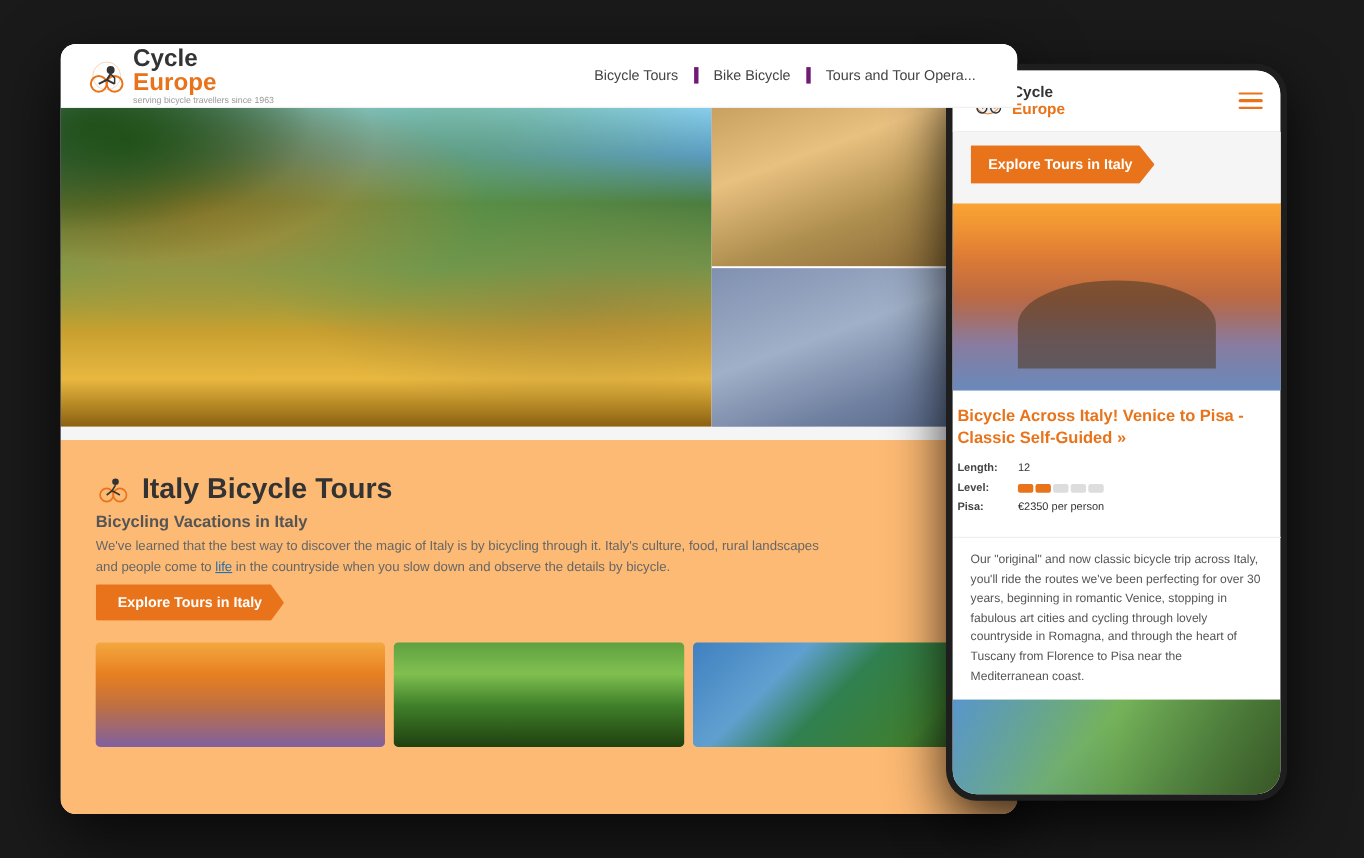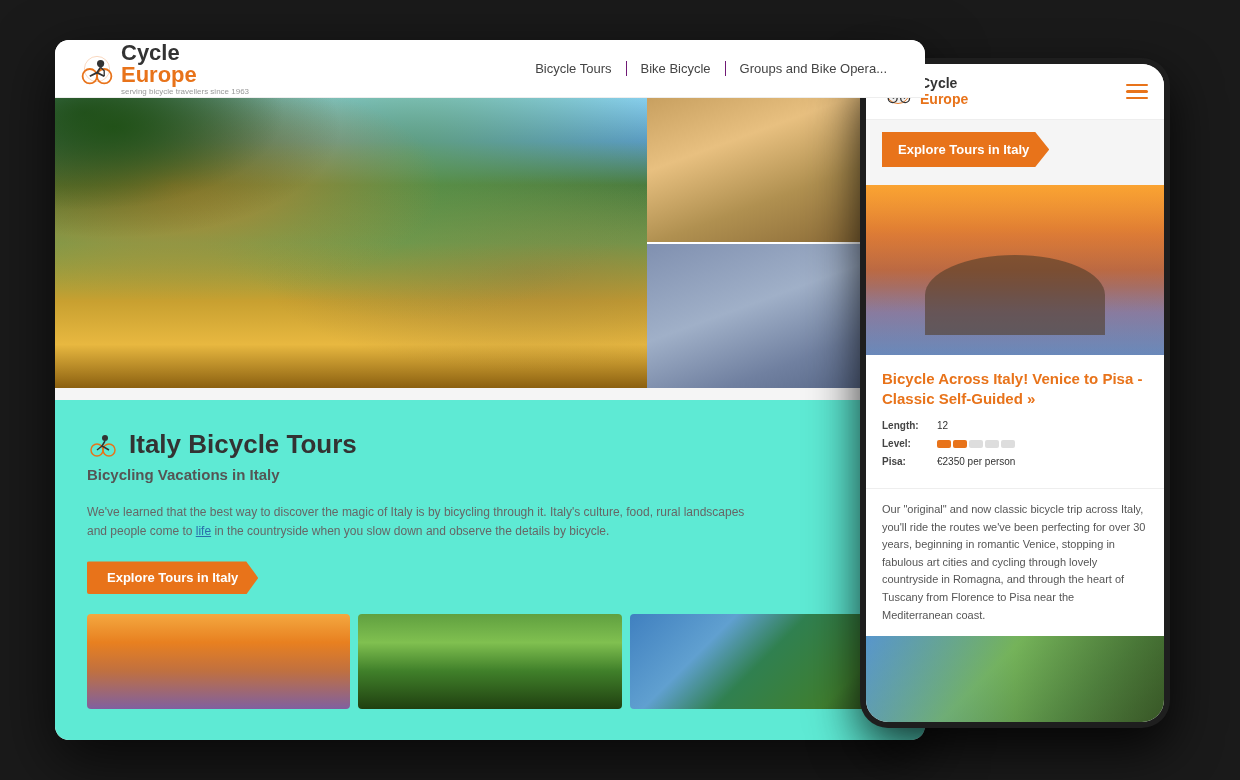--- a/index.html
+++ b/index.html
@@ -83,21 +83,21 @@
       display: flex;
       align-items: center;
       gap: 0;
       font-size: 13px;
       color: #444;
     }
     .nav-link {
       padding: 0 14px;
       color: #444;
       text-decoration: none;
-      border-right: 1px solid #701a75;
+      border-right: 4px solid #701a75;
     }
     .nav-link:last-child { border-right: none; }
 
     
     .hero-area {
       display: flex;
       height: 290px;
       flex-shrink: 0;
       overflow: hidden;
     }
@@ -151,21 +151,21 @@
     }
     .hero-side-bottom::after {
       content: '';
       position: absolute;
       inset: 0;
       background: linear-gradient(160deg, #8090b0 0%, #a0b0c8 40%, #7080a0 70%, #506080 100%);
     }
 
     
     .content-area {
-      background: #5eead4;
+      background: #fdba74;
       padding: 28px 32px 20px;
       flex: 1;
     }
     .italy-title-row {
       display: flex;
       align-items: center;
       gap: 10px;
       margin-bottom: 6px;
     }
     .italy-icon {
@@ -174,28 +174,28 @@
     }
     .italy-title {
       font-size: 26px;
       font-weight: 700;
       color: #333;
     }
     .italy-subtitle {
       font-size: 15px;
       font-weight: 600;
       color: #555;
-      margin-bottom: 20px;
+      margin-bottom: 4px;
     }
     .italy-desc {
       font-size: 12px;
       color: #666;
       line-height: 1.6;
       max-width: 680px;
-      margin-bottom: 20px;
+      margin-bottom: 6px;
     }
     .italy-desc a { color: #2a6eaa; }
     .explore-btn {
       background: #e8731a;
       color: #fff;
       border: none;
       padding: 9px 20px;
       font-size: 13px;
       font-weight: 600;
       border-radius: 2px;
@@ -347,21 +347,21 @@
       left: 50%;
       transform: translateX(-50%);
       width: 180px;
       height: 80px;
       background: rgba(80,60,40,0.6);
       border-radius: 50% 50% 0 0;
       z-index: 2;
     }
 
     .mobile-tour-info {
-      padding: 14px 16px;
+      padding: 14px 4px;
     }
     .mobile-tour-title {
       font-size: 15px;
       font-weight: 700;
       color: #e8731a;
       margin-bottom: 12px;
       line-height: 1.3;
     }
     .mobile-tour-detail {
       display: flex;
@@ -450,21 +450,21 @@
         </svg>
         <div class="logo-text-wrap">
           <span class="logo-cycle">Cycle</span>
           <span class="logo-europe">Europe</span>
           <span class="logo-tagline">serving bicycle travellers since 1963</span>
         </div>
       </div>
       <div class="desktop-nav-links">
         <a class="nav-link" href="#">Bicycle Tours</a>
         <a class="nav-link" href="#">Bike Bicycle</a>
-        <a class="nav-link" href="#">Groups and Bike Opera...</a>
+        <a class="nav-link" href="#">Tours and Tour Opera...</a>
       </div>
     </nav>
 
     <div class="hero-area">
       <div class="hero-main">
         <div class="hero-main-img"></div>
       </div>
       <div class="hero-side">
         <div class="hero-side-top"></div>
         <div class="hero-side-bottom"></div>

